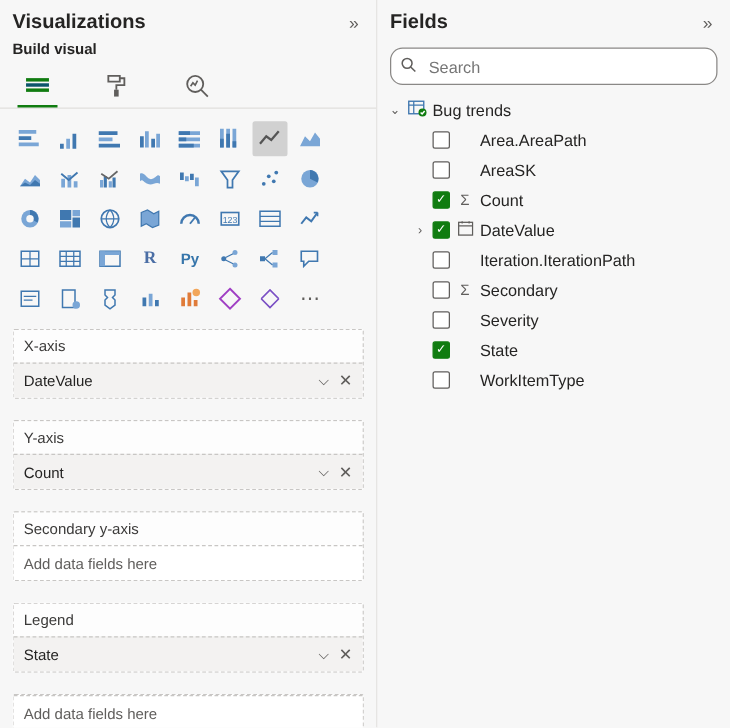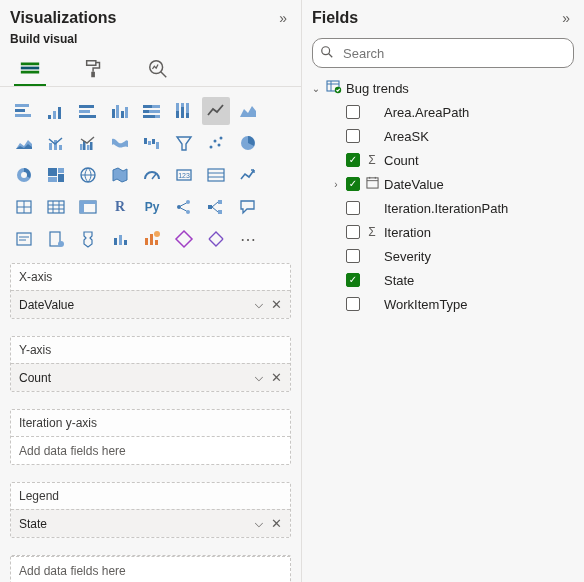--- a/index.html
+++ b/index.html
@@ -405,21 +405,21 @@
     </div>
     <div class="well-group">
       <div class="well-label">Y-axis</div>
       <div class="well-slot">
         <span class="flabel">Count</span>
         <span class="drop">⌵</span>
         <span class="close">✕</span>
       </div>
     </div>
     <div class="well-group">
-      <div class="well-label">Iteration y-axis</div>
+      <div class="well-label">Secondary y-axis</div>
       <div class="well-slot empty">
         <span class="flabel">Add data fields here</span>
       </div>
     </div>
     <div class="well-group">
       <div class="well-label">Legend</div>
       <div class="well-slot">
         <span class="flabel">State</span>
         <span class="drop">⌵</span>
         <span class="close">✕</span>
@@ -494,21 +494,21 @@
         <div class="tree-row childrow">
           <span class="caret"></span>
           <span class="check"></span>
           <span class="ficon"></span>
           <span class="fname">Iteration.IterationPath</span>
         </div>
         <div class="tree-row childrow">
           <span class="caret"></span>
           <span class="check"></span>
           <span class="ficon">Σ</span>
-          <span class="fname">Iteration</span>
+          <span class="fname">Secondary</span>
         </div>
         <div class="tree-row childrow">
           <span class="caret"></span>
           <span class="check"></span>
           <span class="ficon"></span>
           <span class="fname">Severity</span>
         </div>
         <div class="tree-row childrow">
           <span class="caret"></span>
           <span class="check checked"></span>

